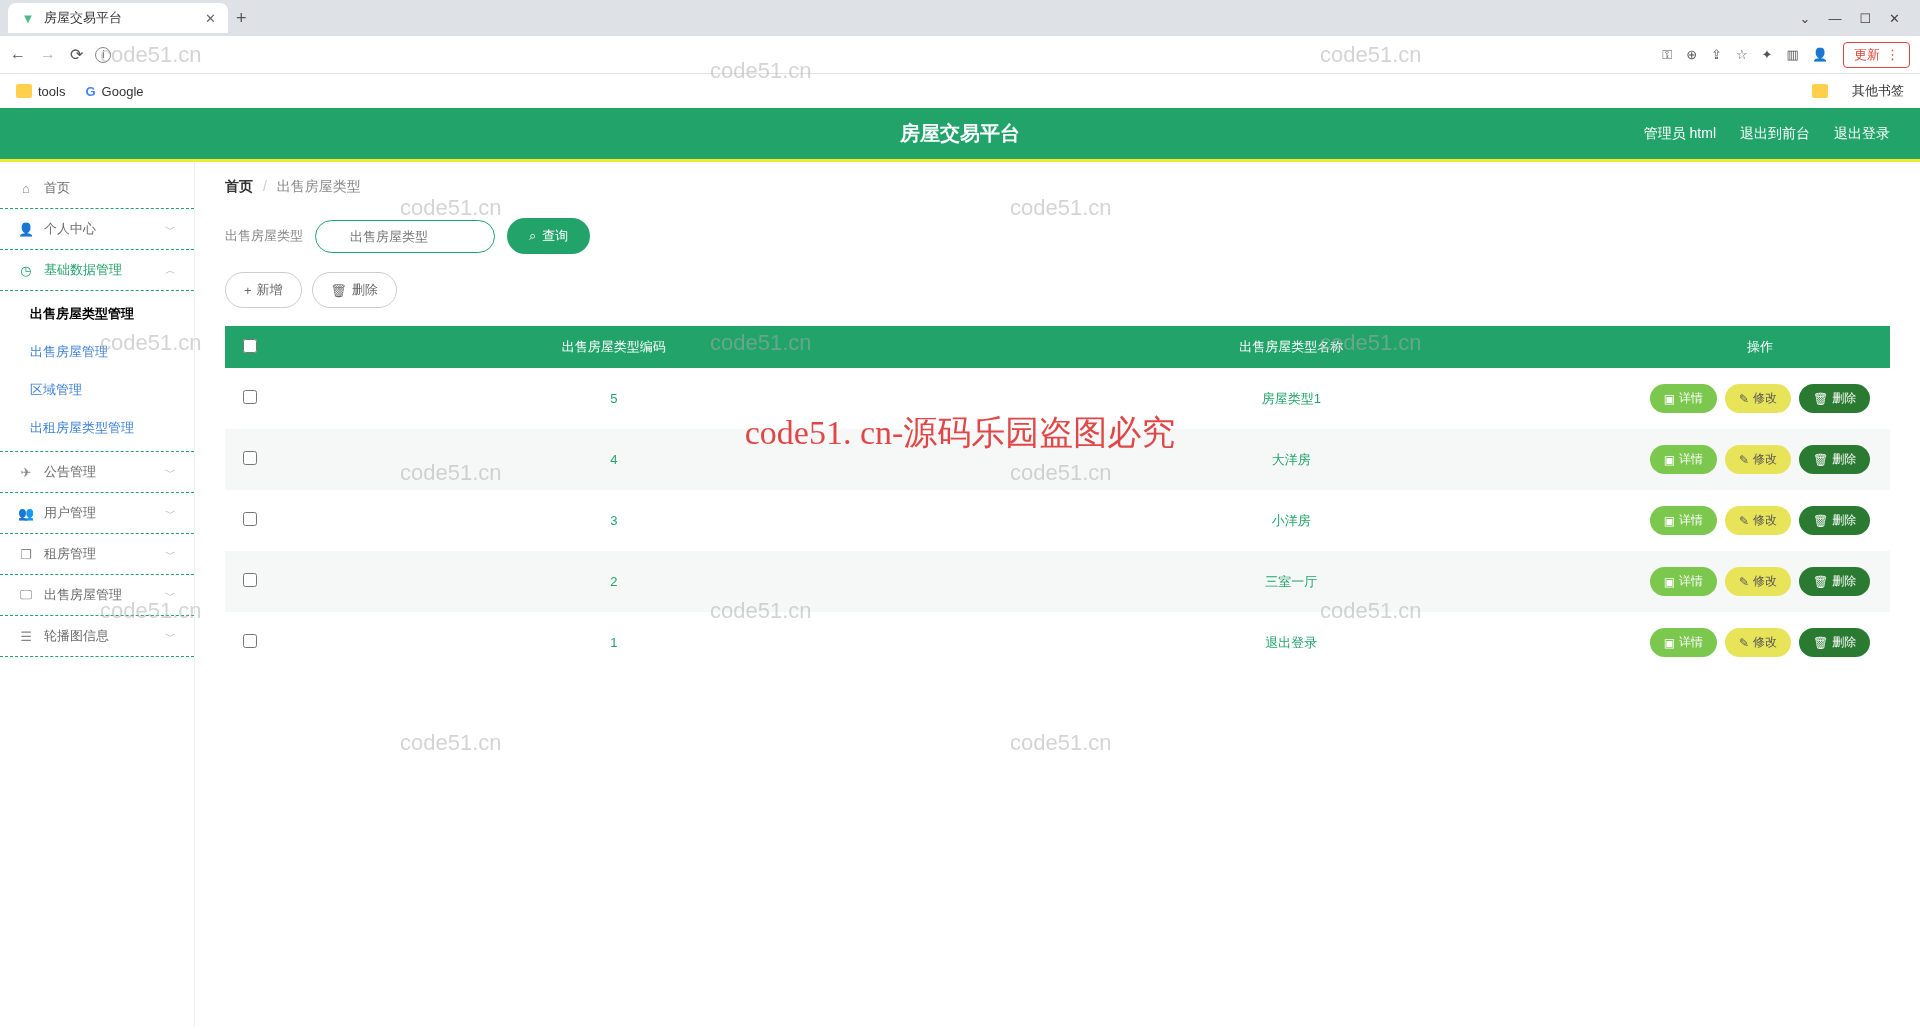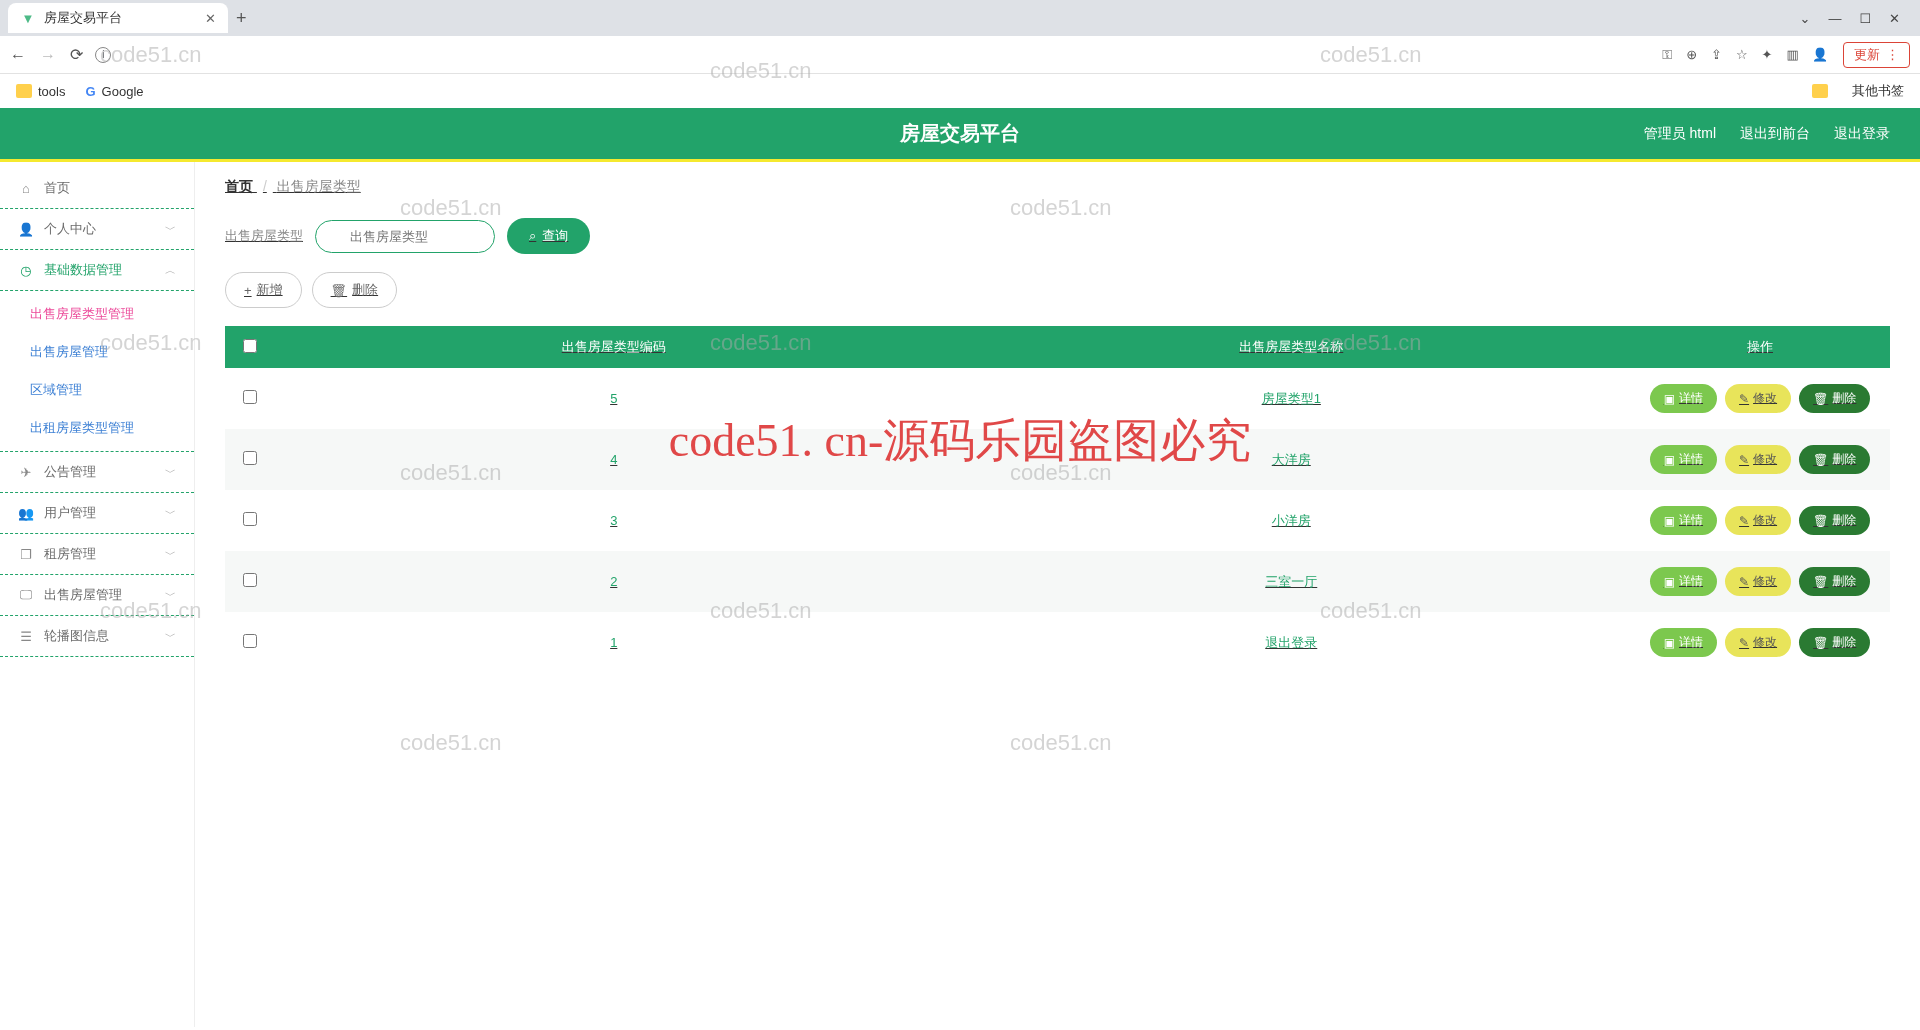--- a/index.html
+++ b/index.html
@@ -36,24 +36,24 @@
 .header-right span { cursor: pointer; }
 
 
 .app-body { display: flex; min-height: calc(100vh - 165px); }
 .sidebar { width: 195px; border-right: 1px solid #eee; padding-top: 6px; }
 .menu-item { display: flex; align-items: center; padding: 11px 18px; color: #6b6b6b; cursor: pointer; border-bottom: 1px dashed #22a36a; gap: 10px; }
 .menu-item.open { color: #22a36a; }
 .menu-item .chev { margin-left: auto; font-size: 11px; color: #aaa; }
 .submenu { padding: 4px 0 4px 0; border-bottom: 1px dashed #22a36a; }
 .sub-item { padding: 10px 18px 10px 30px; color: #3b7fd4; font-size: 13px; cursor: pointer; }
-.sub-item.active { color: #ec4899; font-weight: 400; }
+.sub-item.active { color: #000000; font-weight: 700; }
 .menu-icon { width: 16px; display: inline-flex; justify-content: center; color: #888; }
 
-.main { flex: 1; padding: 16px 30px; background: #fff; text-decoration: underline; }
+.main { flex: 1; padding: 16px 30px; background: #fff; }
 .breadcrumb { font-size: 14px; margin-bottom: 22px; }
 .breadcrumb .bc-home { font-weight: bold; color: #333; }
 .breadcrumb .sep { color: #ccc; margin: 0 6px; }
 .breadcrumb .bc-cur { color: #888; }
 
 .search-row { display: flex; align-items: center; gap: 12px; margin-bottom: 18px; }
 .search-label { color: #888; font-size: 13px; }
 .search-input { border: 1px solid #22a36a; border-radius: 20px; padding: 8px 16px 8px 34px; width: 180px; font-size: 13px; outline: none; background: #fff; position: relative; }
 .search-wrap { position: relative; }
 .search-wrap::before { content: "⌕"; position: absolute; left: 12px; top: 50%; transform: translateY(-50%); color: #bbb; font-size: 15px; }
@@ -79,21 +79,21 @@
 
 
 .pagination { display: flex; align-items: center; gap: 14px; margin-top: 18px; font-size: 13px; color: #666; }
 .page-size { border: 1px solid #ddd; border-radius: 3px; padding: 5px 8px; cursor: pointer; display: flex; align-items: center; gap: 6px; }
 .page-nav { color: #bbb; cursor: pointer; padding: 0 4px; }
 .page-num { color: #22a36a; font-weight: 500; padding: 0 6px; }
 .page-goto input { width: 40px; border: 1px solid #ddd; border-radius: 3px; padding: 4px; text-align: center; margin: 0 4px; }
 
 
 .wm { position: absolute; color: #aaa; font-size: 22px; opacity: 0.5; pointer-events: none; font-family: Arial; }
-.wm-big { position: absolute; color: #e04848; font-size: 46px; pointer-events: none; font-family: SimSun, serif; left: 50%; transform: translateX(-50%); top: 410px; white-space: nowrap; text-align: right; }
+.wm-big { position: absolute; color: #e04848; font-size: 34px; pointer-events: none; font-family: SimSun, serif; left: 50%; transform: translateX(-50%); top: 410px; white-space: nowrap; text-align: right; }
 </style>
 </head>
 <body>
 
 <div class="browser-chrome">
   <div class="tab-bar">
     <div class="browser-tab">
       <span class="tab-favicon">▼</span>
       <span>房屋交易平台</span>
       <span class="tab-close">✕</span>

